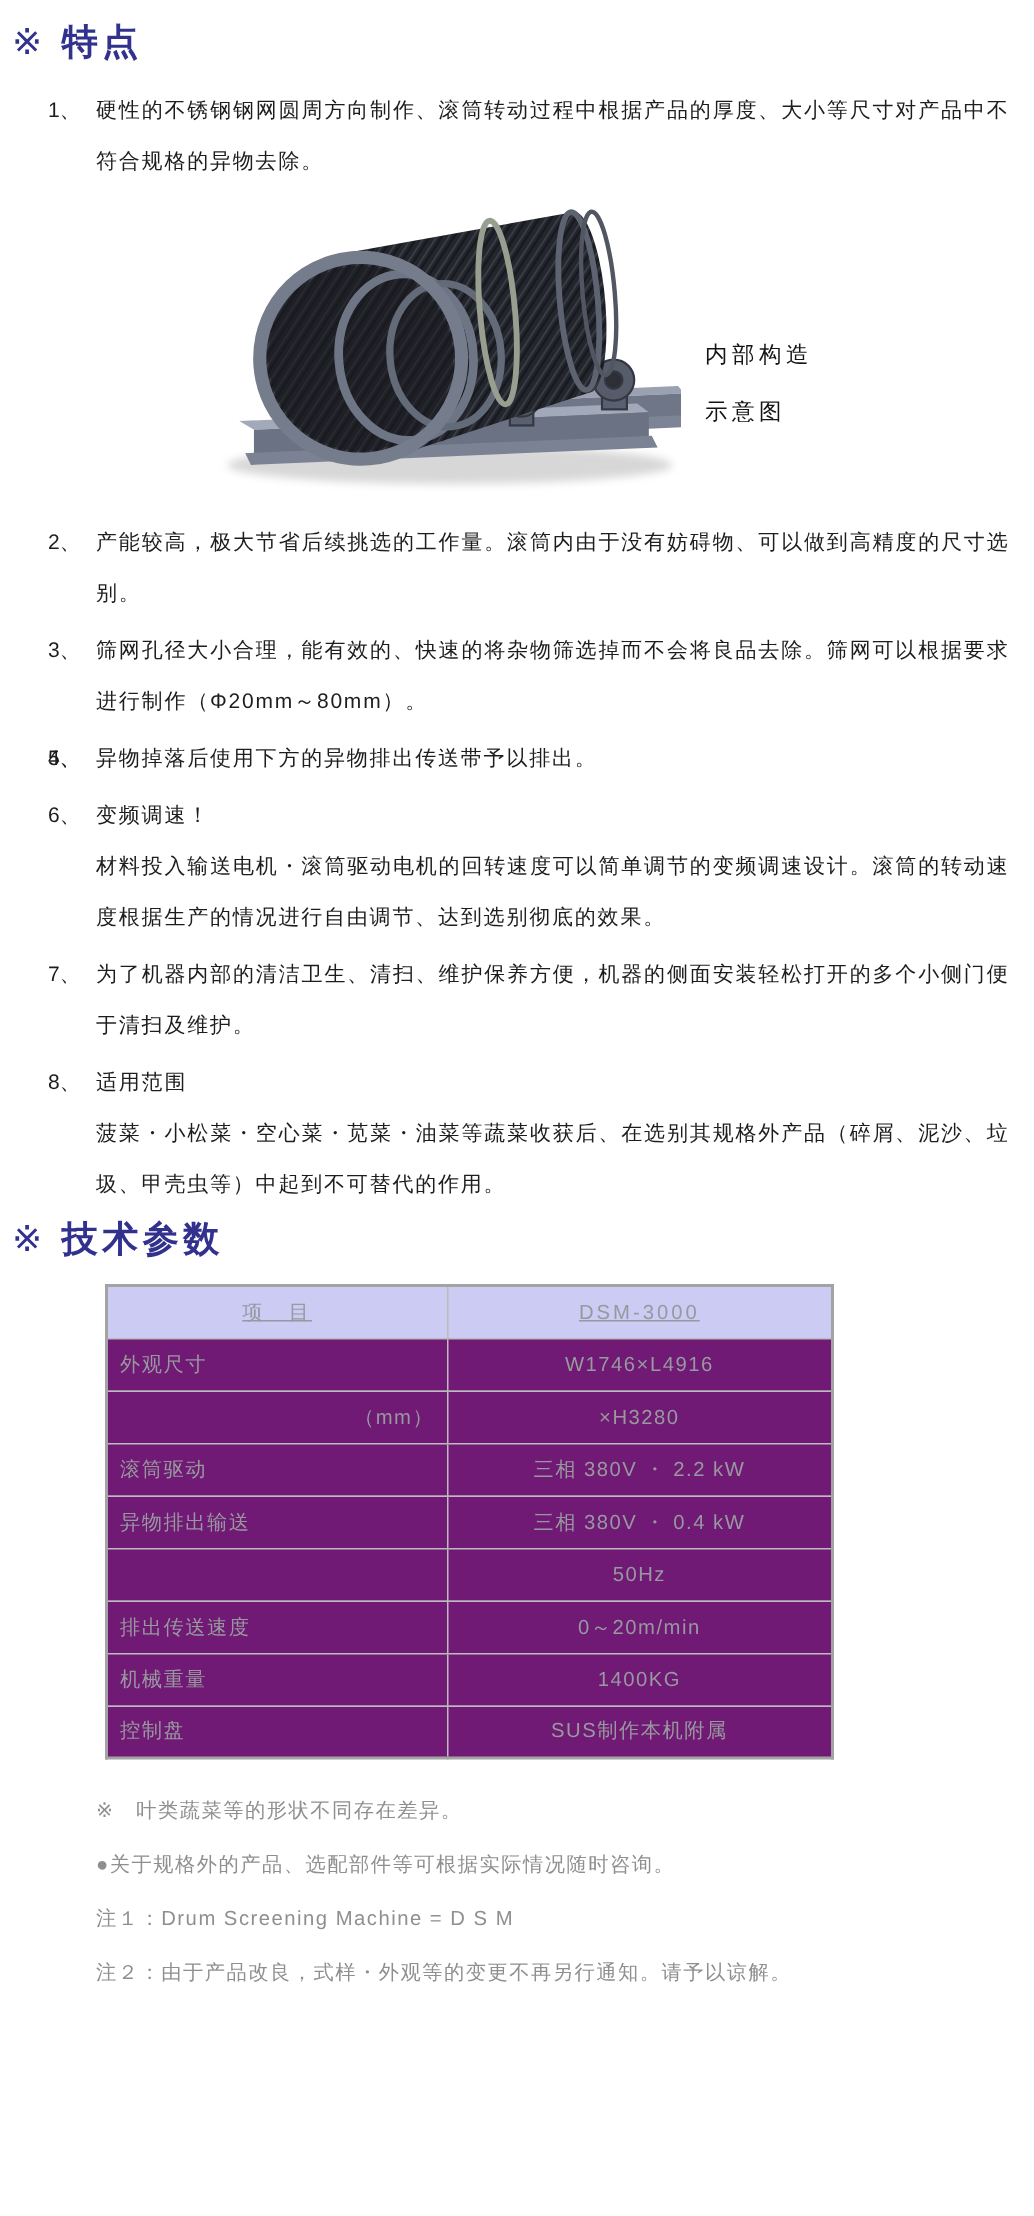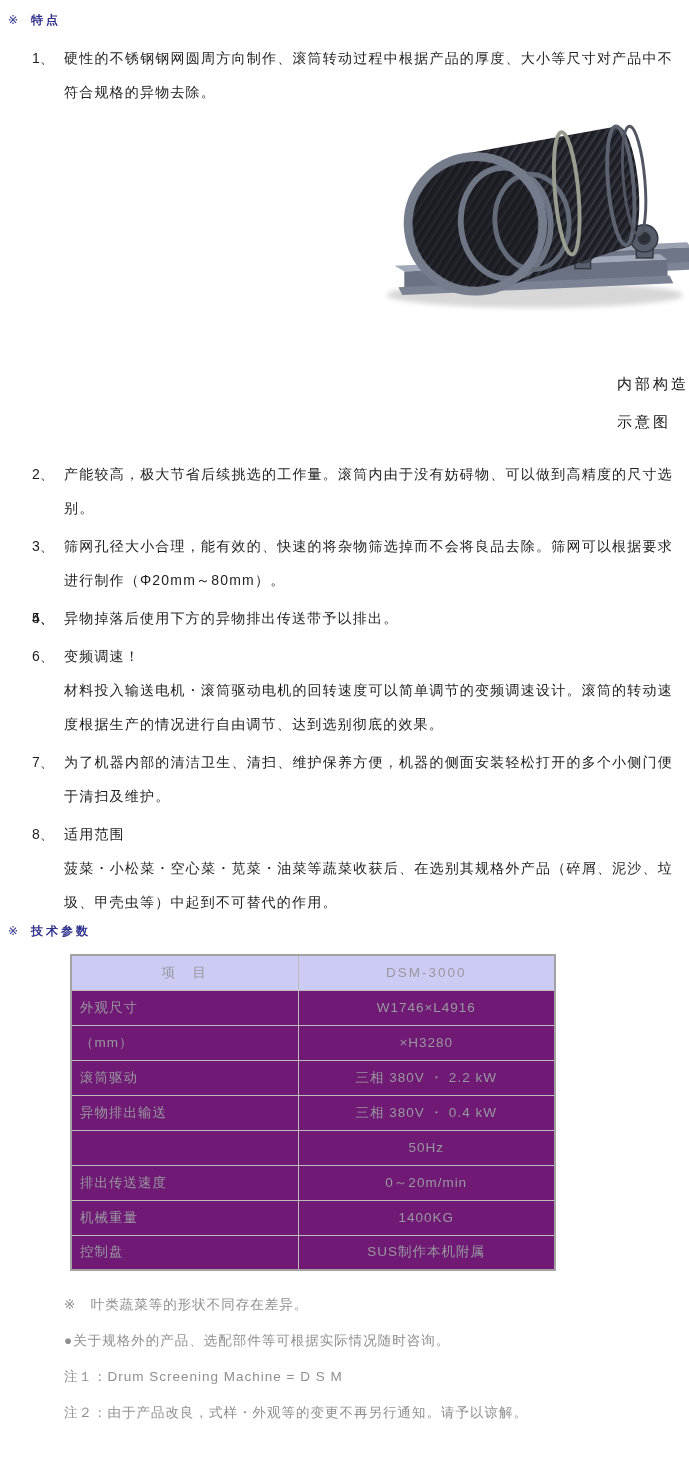--- a/index.html
+++ b/index.html
@@ -3,57 +3,57 @@
 <meta charset="utf-8">
 <style>
   html,body { margin:0; padding:0; background:#ffffff; }
   .page {
     width:689px; min-height:1477px; box-sizing:border-box;
     margin:0 auto; padding:8px 0 12px;
     font-family:"Liberation Sans","DejaVu Sans",sans-serif;
     background:#ffffff;
   }
   .sec-head {
-    margin:4px 0 12px 8px; font-size:12px; font-weight:bold;
+    margin:4px 0 12px 8px; font-size:24px; font-weight:bold;
     color:#32328e; letter-spacing:3px;
   }
   .sec-head .mark { font-weight:normal; margin-right:10px; }
 
   .features { margin:0 0 4px 0; }
   .f-item {
     position:relative; padding:0 16px 0 64px; margin:0 0 4px 0;
     font-size:14px; line-height:34px; color:#1d1d1d;
     letter-spacing:1.2px; text-align:justify;
   }
   .f-num { position:absolute; left:32px; top:0; letter-spacing:0; }
   .f-sub { margin-top:0; }
 
-  .fig-row { display:flex; align-items:flex-end; margin:8px 0 16px 142px;flex-direction:column; }
+  .fig-row { display:flex; align-items:center; margin:8px 0 16px 142px; }
   .fig-canvas { width:312px; height:196px; flex:0 0 auto; }
   .fig-cap {
     margin:52px 0 0 16px; font-size:15px; color:#141414;
     letter-spacing:3px; line-height:38px;
   }
 
   .spec-table {
     border-collapse:collapse; table-layout:fixed;
     width:486px; margin:14px 0 16px 70px;
     border:2px solid #a3a3a3;
   }
   .spec-table th, .spec-table td {
     border:1px solid #bcbcbc; height:35px; box-sizing:border-box;
     font-size:13.5px; font-weight:normal; color:#98989f;
     letter-spacing:1px; padding:0 8px; background:#701a75;
   }
   .spec-table th {
-    background:#cbcbf4; text-align:center; letter-spacing:2px;
+    background:#cbcbf4; text-align:center; letter-spacing:2px;text-decoration:underline;
   }
   .spec-table col.c-label { width:227px; }
   .spec-table td.label { text-align:left; }
-  .spec-table td.label.center { text-align:left; }
+  .spec-table td.label.center { text-align:right; }
   .spec-table td.value { text-align:center; }
 
   .notes { margin:6px 0 0 64px; }
   .note-line {
     font-size:13.5px; color:#8f8f8f; letter-spacing:1px;
     line-height:36px; text-align:left;
   }
 </style>
 </head>
 <body>

